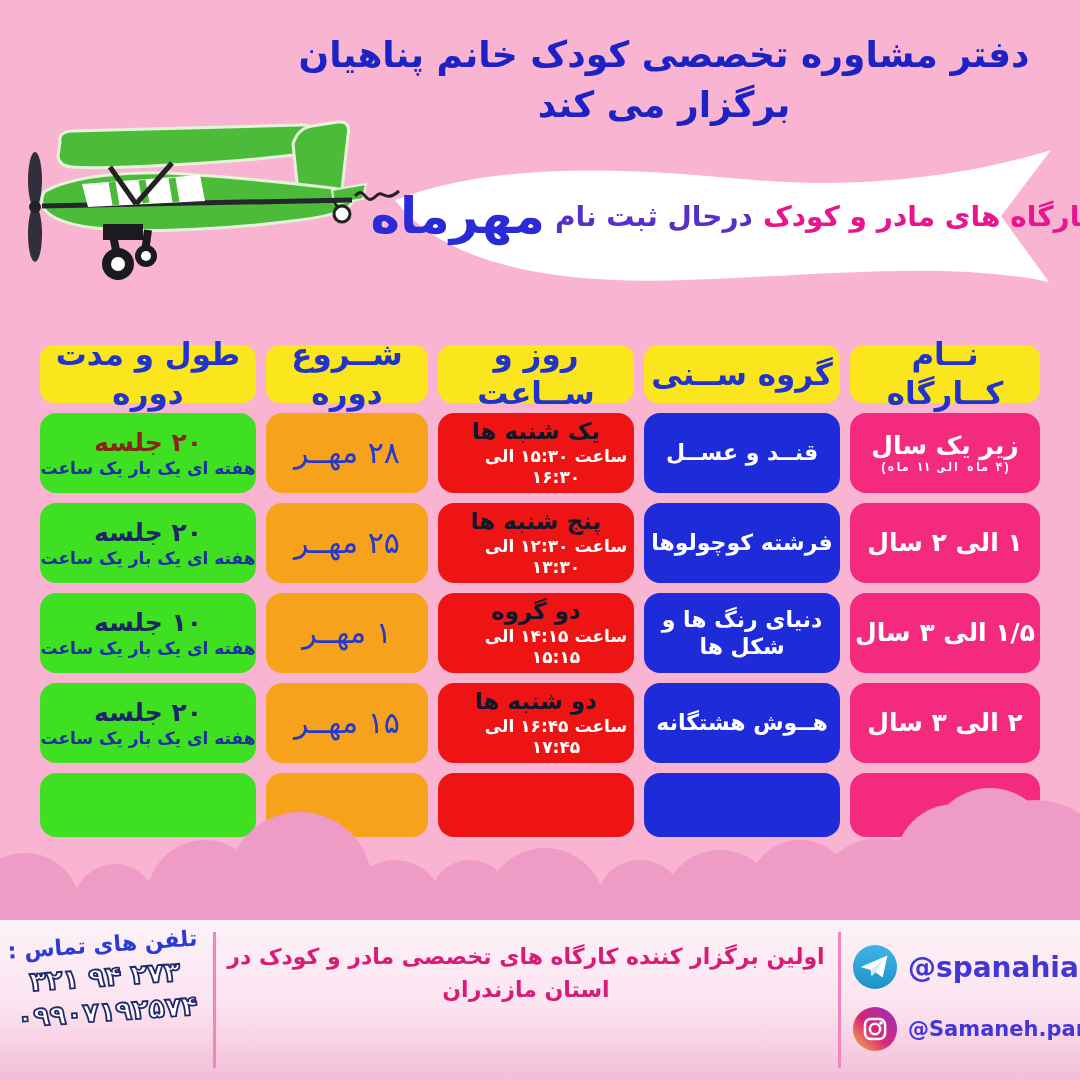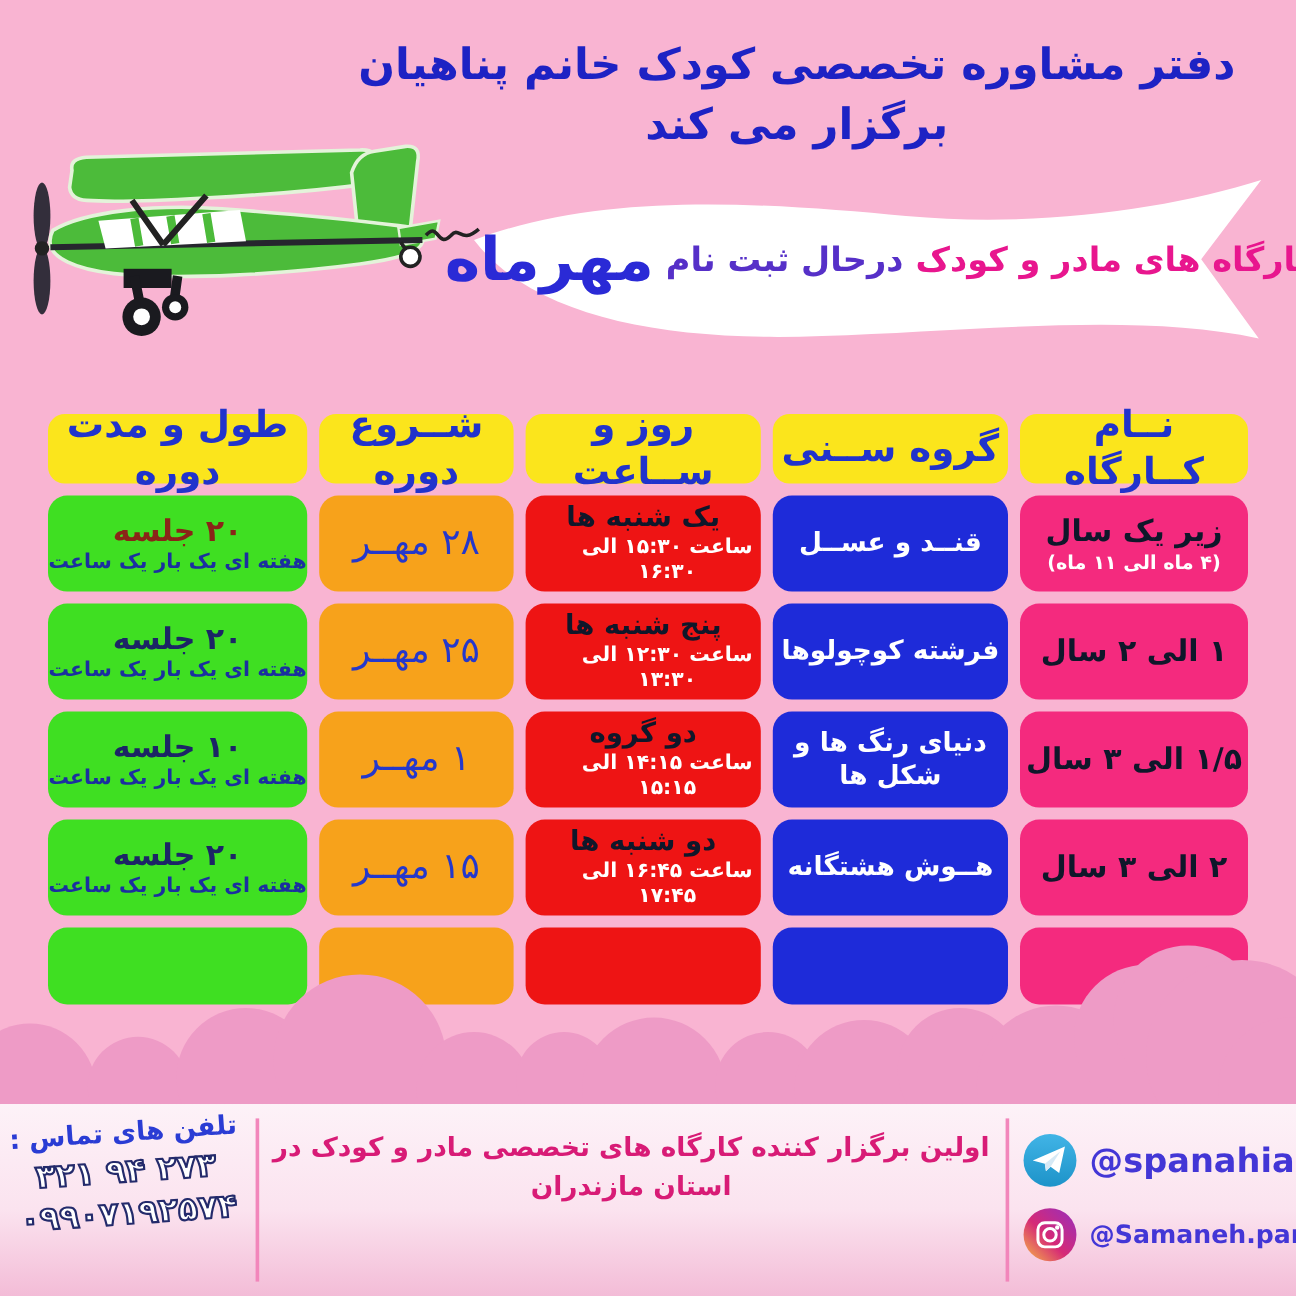--- a/index.html
+++ b/index.html
@@ -23,22 +23,22 @@
   .banner-p3{font-size:50px;font-weight:bold;color:#2a2ad6;white-space:nowrap;line-height:1;}
 
   
   .wtable{position:absolute;left:40px;top:345px;width:1000px;display:grid;direction:rtl;
     grid-template-columns:190px 196px 196px 162px 216px;
     grid-template-rows:58px 80px 80px 80px 80px 64px;gap:10px;}
   .cell{border-radius:16px;display:flex;flex-direction:column;align-items:center;
     justify-content:center;text-align:center;direction:rtl;line-height:1.25;}
   .hcell{background:#fbe51c;border-radius:14px;color:#2133cc;font-weight:bold;font-size:31px;}
   .age{background:#f42a7e;}
-  .age .t{color:#0f172a;font-weight:bold;font-size:25px;}
-  .age .s{color:#ffffff;font-weight:bold;font-size:16px;}
+  .age .t{color:#ffffff;font-weight:bold;font-size:25px;}
+  .age .s{color:#ffffff;font-weight:bold;font-size:12px;font-family:Liberation Mono, monospace;}
   .wname{background:#1e2bd9;color:#ffffff;font-weight:bold;font-size:22px;}
   .day{background:#ee1414;}
   .day .t{color:#0f172a;font-weight:bold;font-size:23px;}
   .day .s{color:#ffffff;font-weight:bold;font-size:17px;padding-left:40px;}
   .start{background:#f7a21b;color:#2438cc;font-weight:normal;font-size:30px;}
   .dur{background:#3fdf22;}
   .dur .t{font-weight:bold;font-size:25px;color:#1c2566;}
   .dur .s{color:#1b2fa0;font-weight:bold;font-size:17px;}
 
   

